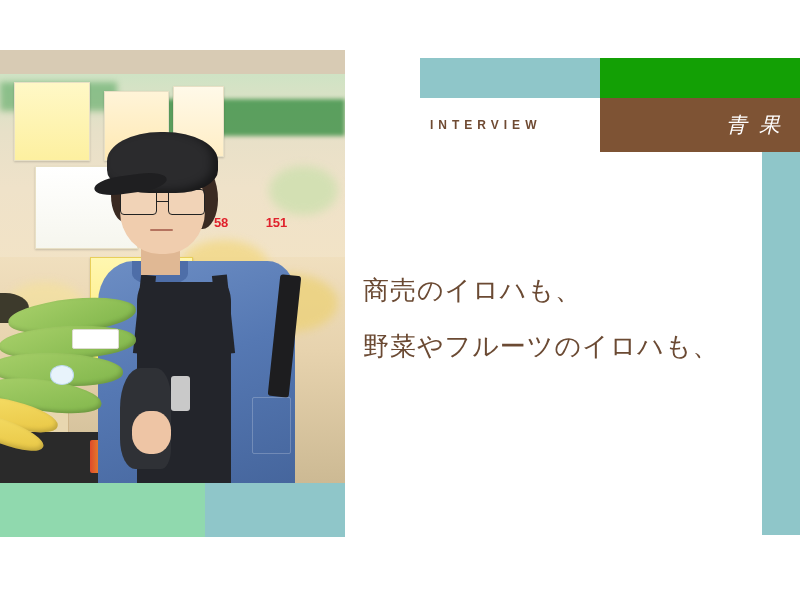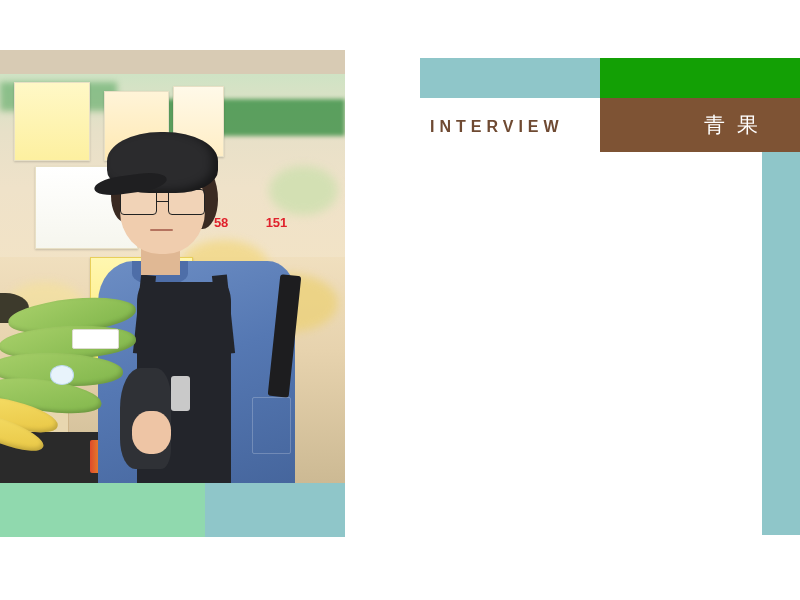--- a/index.html
+++ b/index.html
@@ -177,36 +177,36 @@
   }
   .block-green-top {
     position:absolute; left:600px; top:58px; width:200px; height:40px;
   }
   .bar-brown {
     position:absolute; left:600px; top:98px; width:200px; height:54px;
     display:flex; align-items:center; justify-content:flex-end;
   }
   .seika {
     color:#ffffff; font-size:21px; letter-spacing:12px;
-    padding-right:30px; font-family:"DejaVu Sans", sans-serif;
+    padding-right:8px; font-family:"DejaVu Sans", sans-serif;font-style:italic;
   }
   .strip-teal-right {
     position:absolute; left:762px; top:152px; width:38px; height:383px;
   }
   .block-green-bottom {
     position:absolute; left:0; top:483px; width:205px; height:54px;
   }
   .block-teal-bottom {
     position:absolute; left:205px; top:483px; width:140px; height:54px;
   }
 
   
   .eyebrow {
     position:absolute; left:430px; top:118px;
-    font-size:16px; font-weight:bold; letter-spacing:5px;
+    font-size:12px; font-weight:bold; letter-spacing:5px;
     color:#6f4a32; font-family:"Liberation Sans", sans-serif;
   }
   .headline {
     position:absolute; left:363px; top:262px; width:420px;
     font-family:"DejaVu Sans", sans-serif;
     color:#6b4a33; font-size:26px; line-height:56px;
     letter-spacing:1px; white-space:nowrap;
   }
   .headline div { display:block; }
 </style>
@@ -298,15 +298,17 @@
   </div>
 
   <div class="strip-teal-right" style="background:#8FC6C9;"></div>
 
   <div class="block-green-bottom" style="background:#90D9AE;"></div>
   <div class="block-teal-bottom" style="background:#8FC6C9;"></div>
 
   <div class="eyebrow">INTERVIEW</div>
 
   <div class="headline">
+    <div>商売のイロハも、</div>
+    <div>野菜やフルーツのイロハも、</div>
   </div>
 
 </div>
 
 </body></html>

